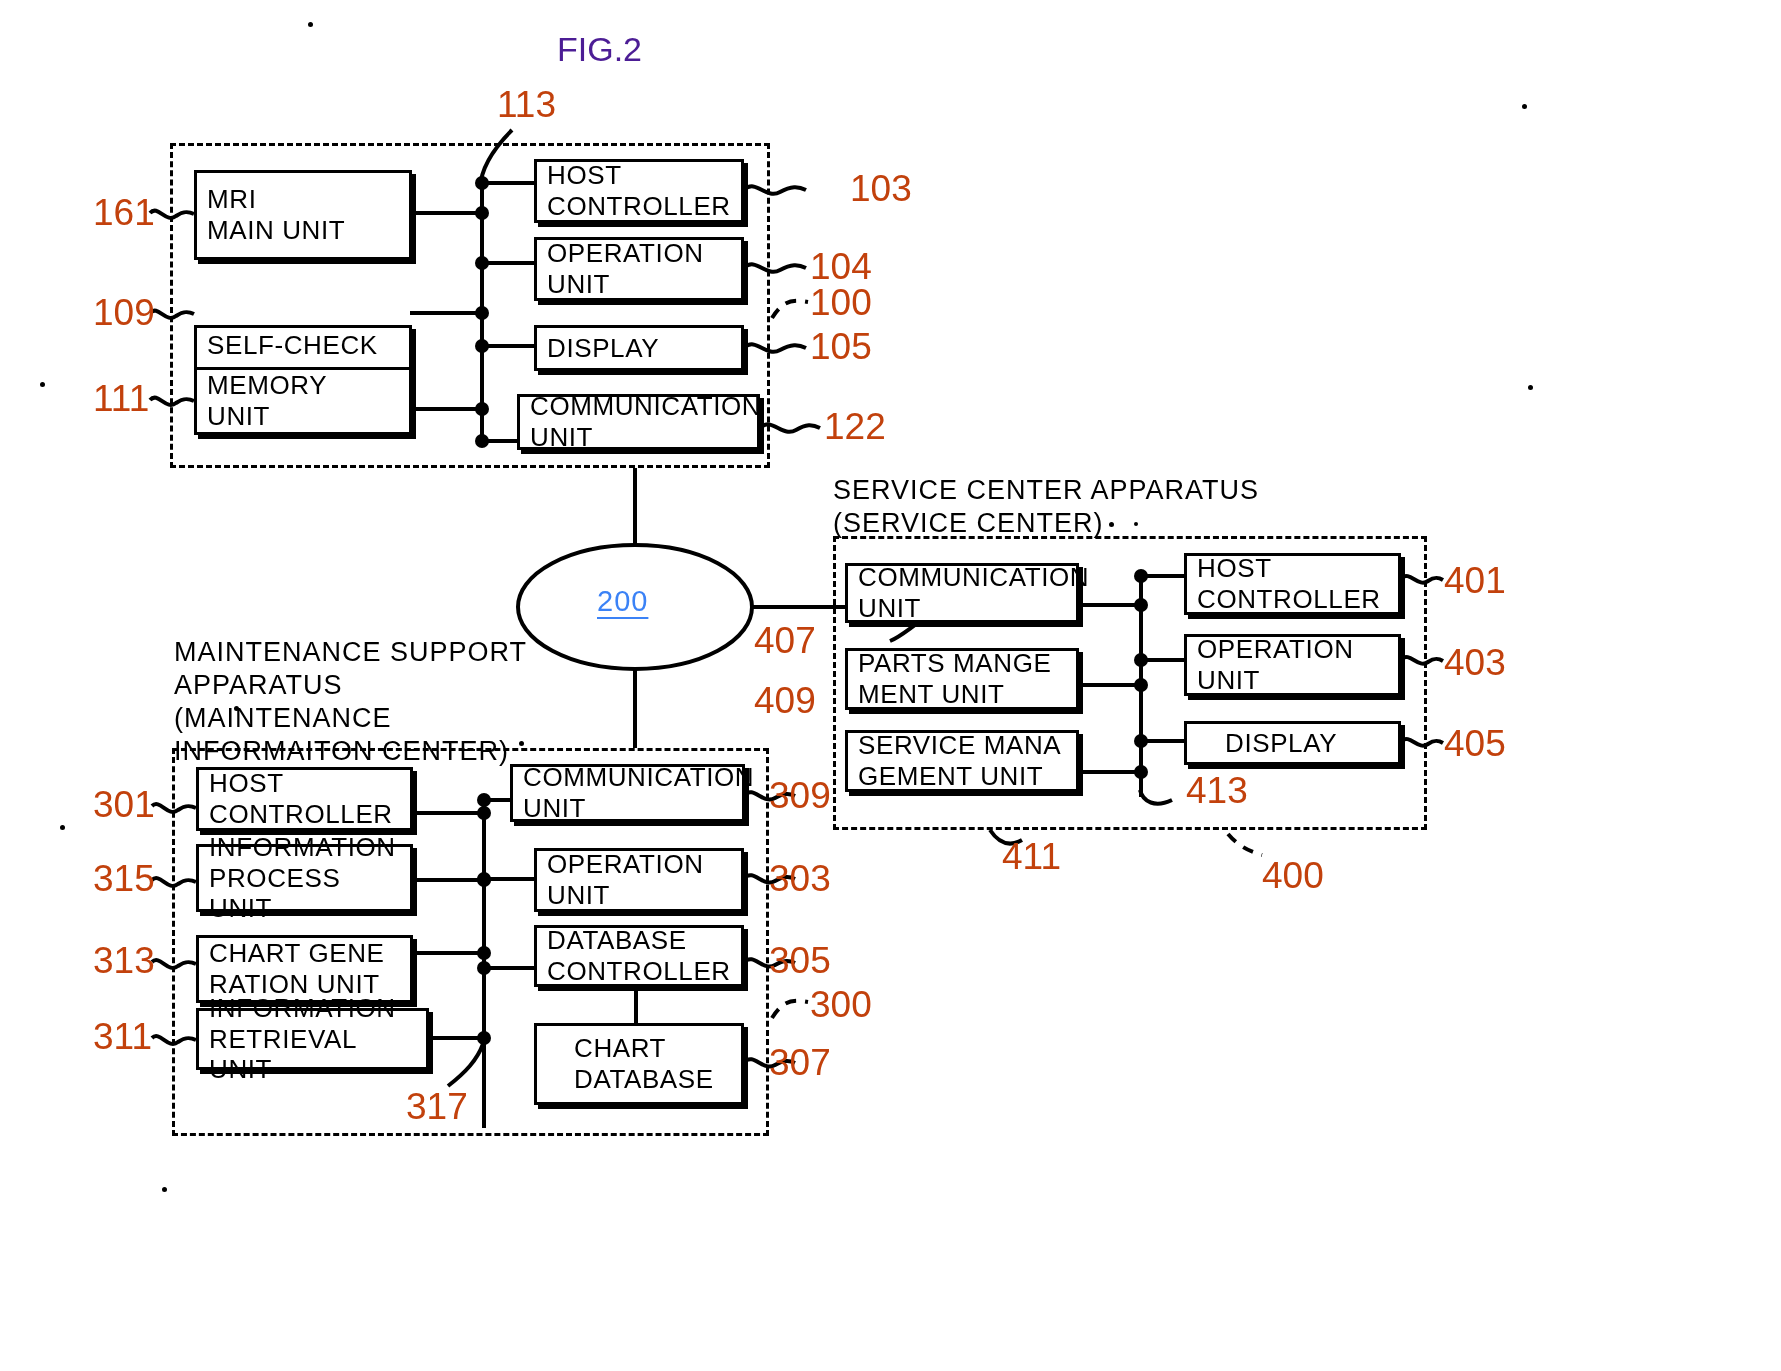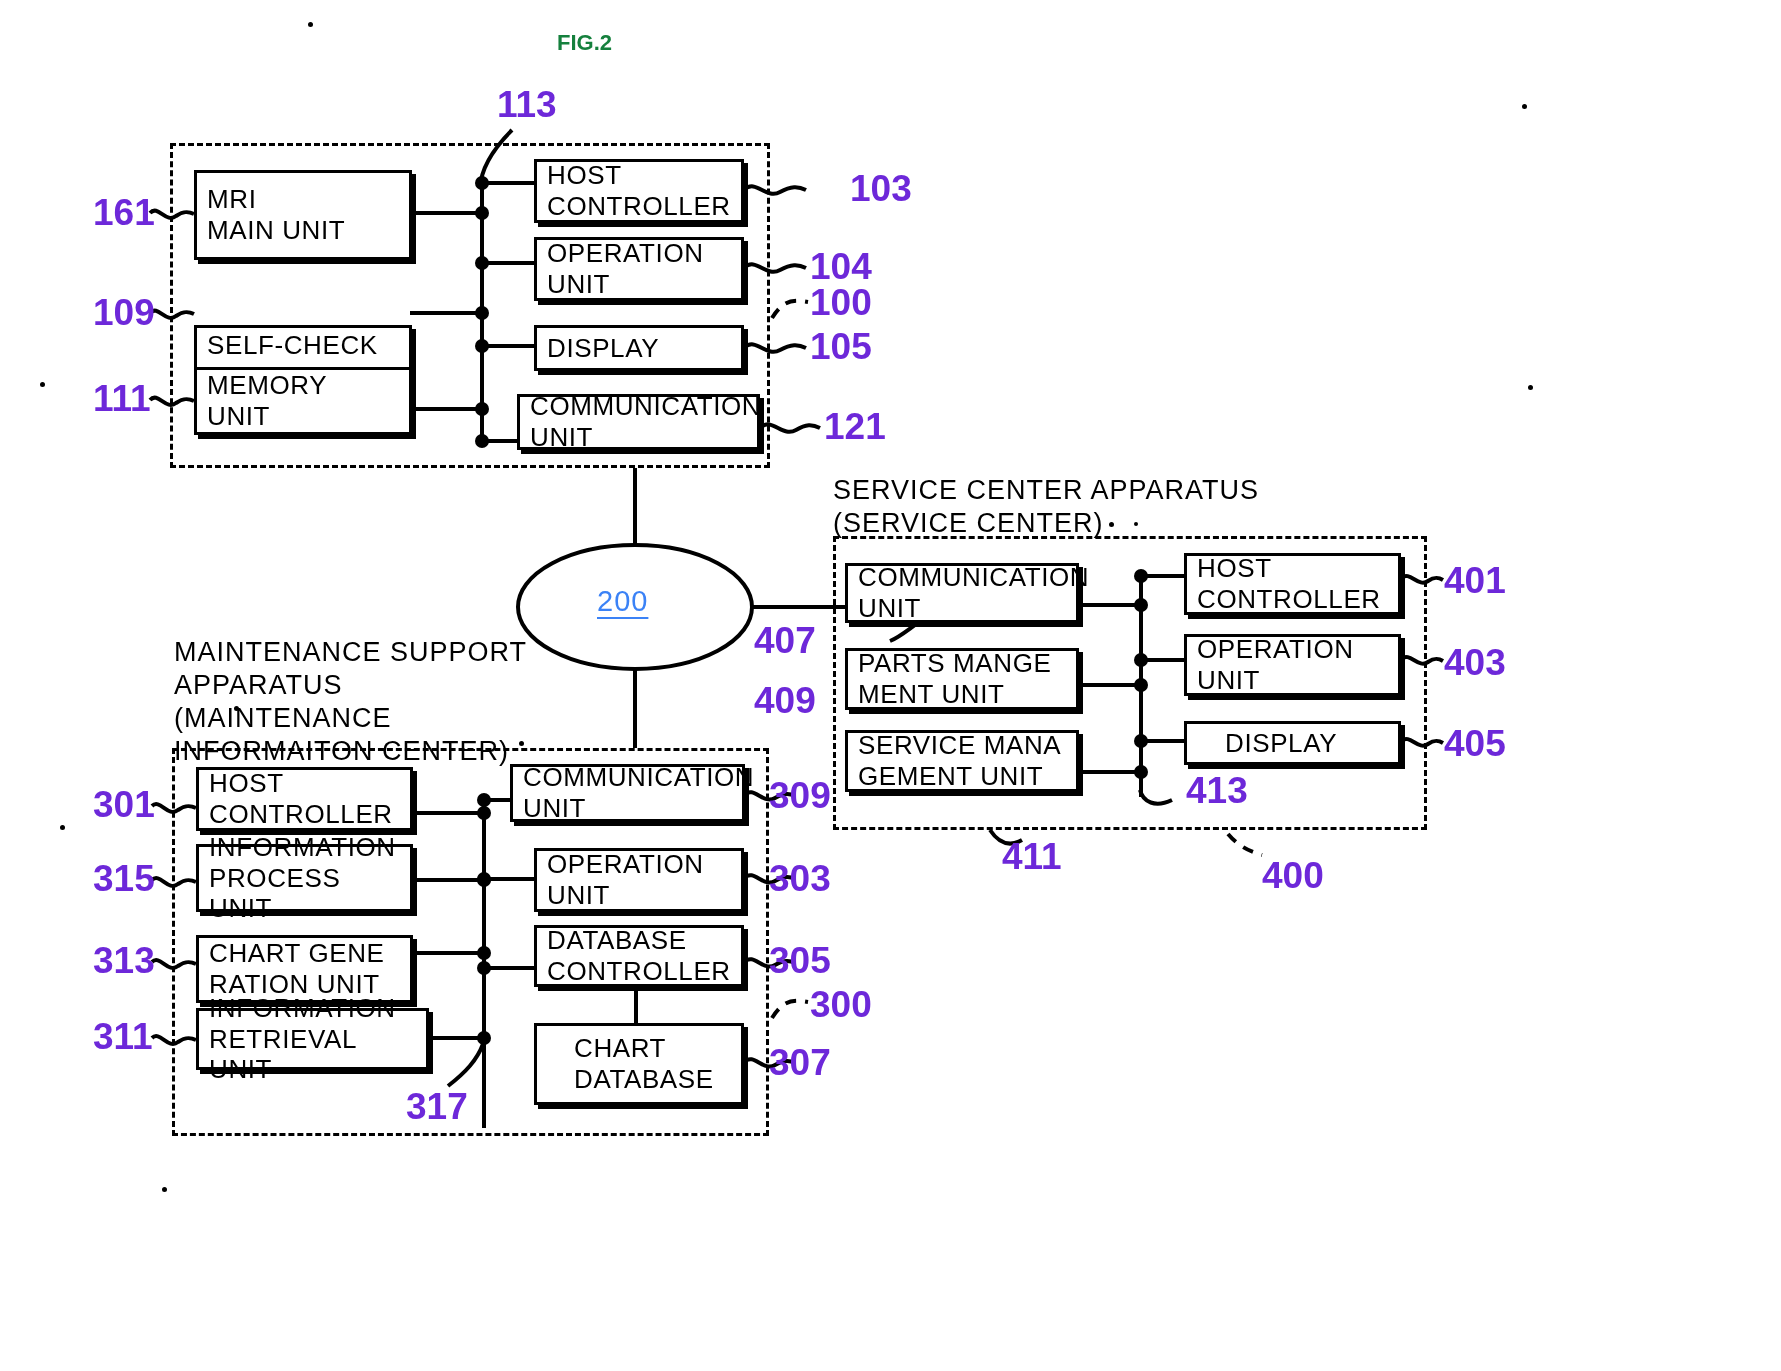--- a/index.html
+++ b/index.html
@@ -21,41 +21,41 @@
     position: absolute;
     left: 0;
     top: 0;
     width: 1781px;
     height: 1371px;
     overflow: visible;
   }
   
   .fig-title {
     position: absolute;
-    font-size: 22px;
-    font-weight: 700;
+    font-size: 34px;
+    font-weight: 400;
     letter-spacing: 0px;
-    color: #15803d;
+    color: #4c1d95;
     white-space: pre;
   }
   .group-label {
     position: absolute;
     font-size: 27px;
     font-weight: 400;
     letter-spacing: 1.0px;
     color: #000;
     line-height: 1.22;
     white-space: pre;
   }
   .ref-num {
     position: absolute;
     font-size: 37px;
-    font-weight: 700;
+    font-weight: 400;
     letter-spacing: 0px;
-    color: #6d28d9;
+    color: #c2410c;
     white-space: pre;
   }
   
   .unit-box {
     position: absolute;
     box-sizing: border-box;
     border: 3px solid #000;
     background: #ffffff;
     box-shadow: 4px 4px 0 0 #000;
     display: flex;
@@ -299,21 +299,21 @@
 UNIT</span>
   </div>
 
   <div class="ref-num" style="left:93px; top:192px;">161</div>
   <div class="ref-num" style="left:93px; top:292px;">109</div>
   <div class="ref-num" style="left:93px; top:378px;">111</div>
   <div class="ref-num" style="left:810px; top:168px;margin-left:40px;">103</div>
   <div class="ref-num" style="left:810px; top:246px;">104</div>
   <div class="ref-num" style="left:810px; top:282px;">100</div>
   <div class="ref-num" style="left:810px; top:326px;">105</div>
-  <div class="ref-num" style="left:824px; top:406px;">121</div>
+  <div class="ref-num" style="left:824px; top:406px;">122</div>
   <div class="ref-num" style="left:497px; top:84px;">113</div>
 
   <div class="unit-box" style="left:196px; top:767px; width:217px; height:64px;">
     <span class="txt">HOST
 CONTROLLER</span>
   </div>
   <div class="unit-box" style="left:196px; top:844px; width:217px; height:68px;">
     <span class="txt">INFORMATION
 PROCESS UNIT</span>
   </div>

